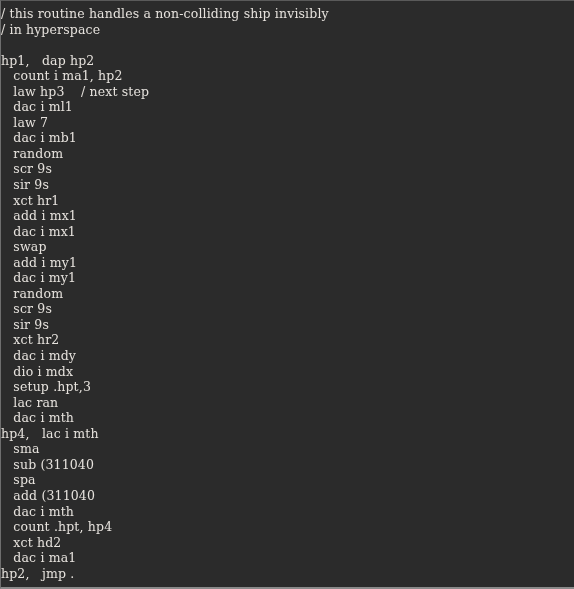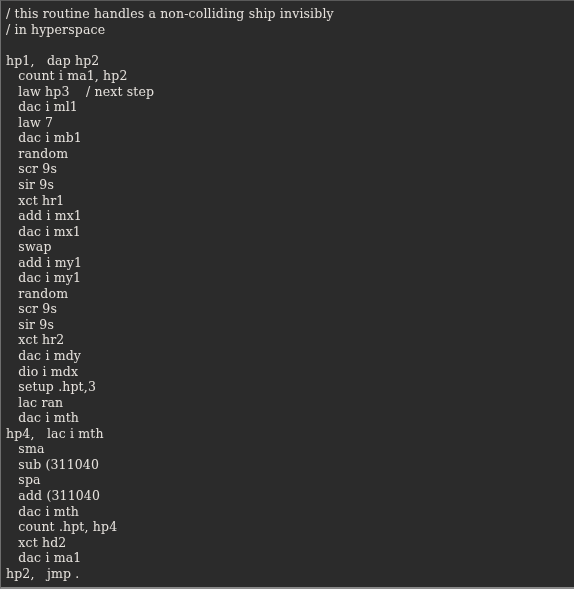--- a/index.html
+++ b/index.html
@@ -33,21 +33,20 @@
     font-size: 12.5px;
     line-height: 15.55px;
     color: #e6e2dd;
     white-space: pre;
     letter-spacing: 0.15px;
     -webkit-font-smoothing: antialiased;
   }
   .code-line {
     display: block;
     height: 15.55px;
-    padding-left: 5px;
     white-space: pre;
     color: #e6e2dd;
   }
   .code-line.blank {
     color: transparent;
   }
 </style>
 </head>
 <body>
 

